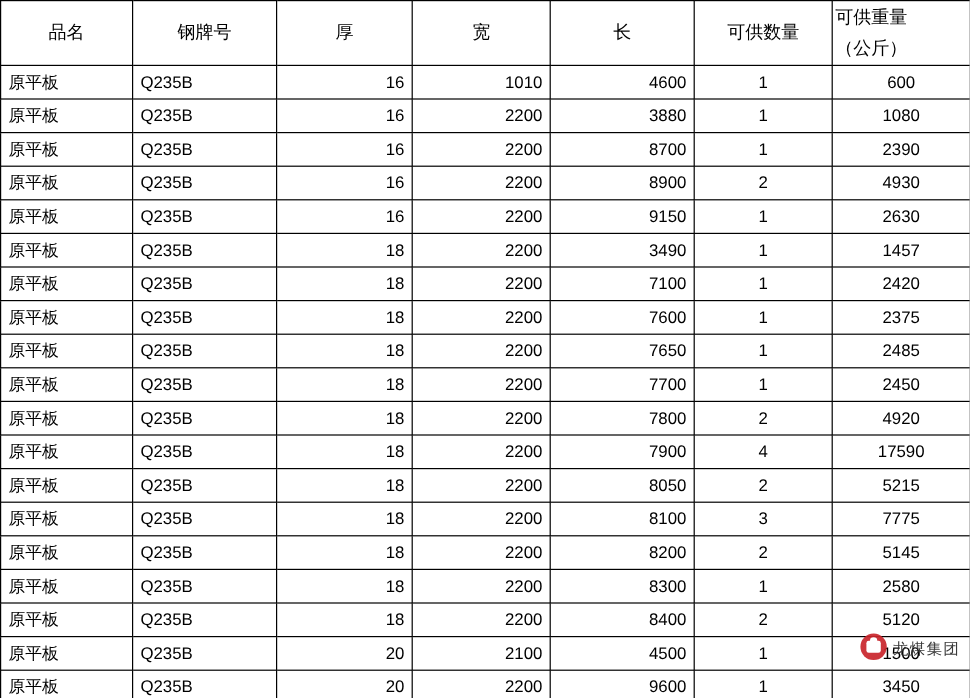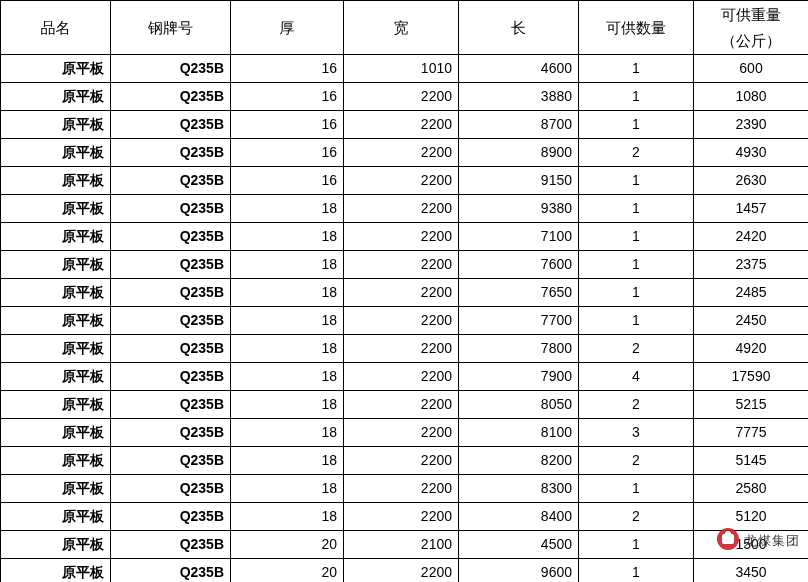--- a/index.html
+++ b/index.html
@@ -42,27 +42,27 @@
   table.steel-table thead th {
     font-weight: normal;
     text-align: center;
     vertical-align: middle;
     font-size: 15px;
     height: 54px;
     line-height: 26px;
     padding-top: 1px;
   }
   table.steel-table thead th.th-two-line {
-    text-align: center;
+    text-align: left;
     padding: 0 2px;
   }
   .hdr-l1, .hdr-l2 { display: block; }
   td.num { text-align: right; margin-left: 20px; }
   td.center { text-align: center; }
-  td.text { text-align: right; font-weight: bold; }
+  td.text { text-align: left; }
 
   
   .watermark {
     position: absolute;
     right: 8px;
     bottom: 32px;
     display: flex;
     align-items: flex-end;
     gap: 5px;
     opacity: 0.92;
@@ -174,21 +174,21 @@
       <td class="num">2200</td>
       <td class="num">9150</td>
       <td class="center">1</td>
       <td class="center">2630</td>
     </tr>
     <tr>
       <td class="text">原平板</td>
       <td class="text">Q235B</td>
       <td class="num">18</td>
       <td class="num">2200</td>
-      <td class="num">9380</td>
+      <td class="num">3490</td>
       <td class="center">1</td>
       <td class="center">1457</td>
     </tr>
     <tr>
       <td class="text">原平板</td>
       <td class="text">Q235B</td>
       <td class="num">18</td>
       <td class="num">2200</td>
       <td class="num">7100</td>
       <td class="center">1</td>

